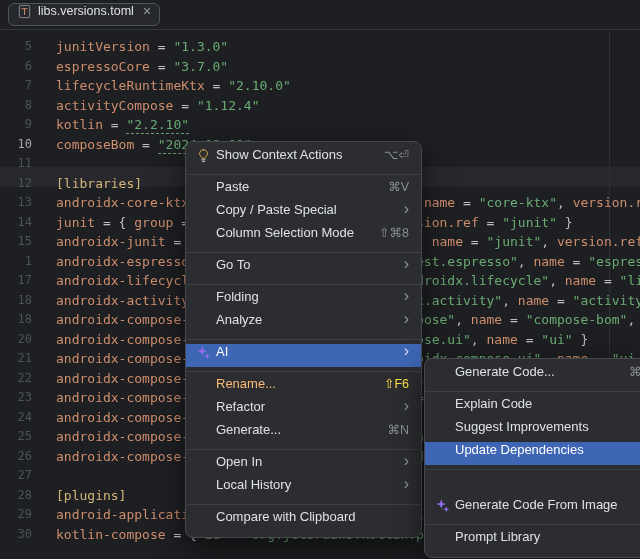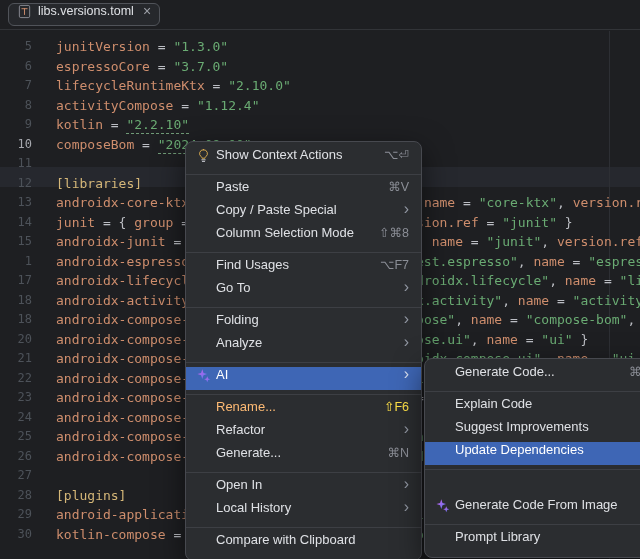--- a/index.html
+++ b/index.html
@@ -179,25 +179,20 @@
       <span class="menu-right chevron">›</span>
     </div>
     <div class="menu-item">
       <span class="menu-icon"></span>
       <span class="menu-label">Column Selection Mode</span>
       <span class="menu-right">⇧⌘8</span>
     </div>
     <div class="menu-sep"></div>
     <div class="menu-item">
       <span class="menu-icon"></span>
-      <span class="menu-label">Find Usages</span>
-      <span class="menu-right">⌥F7</span>
-    </div>
-    <div class="menu-item">
-      <span class="menu-icon"></span>
       <span class="menu-label">Go To</span>
       <span class="menu-right chevron">›</span>
     </div>
     <div class="menu-sep"></div>
     <div class="menu-item">
       <span class="menu-icon"></span>
       <span class="menu-label">Folding</span>
       <span class="menu-right chevron">›</span>
     </div>
     <div class="menu-item">

